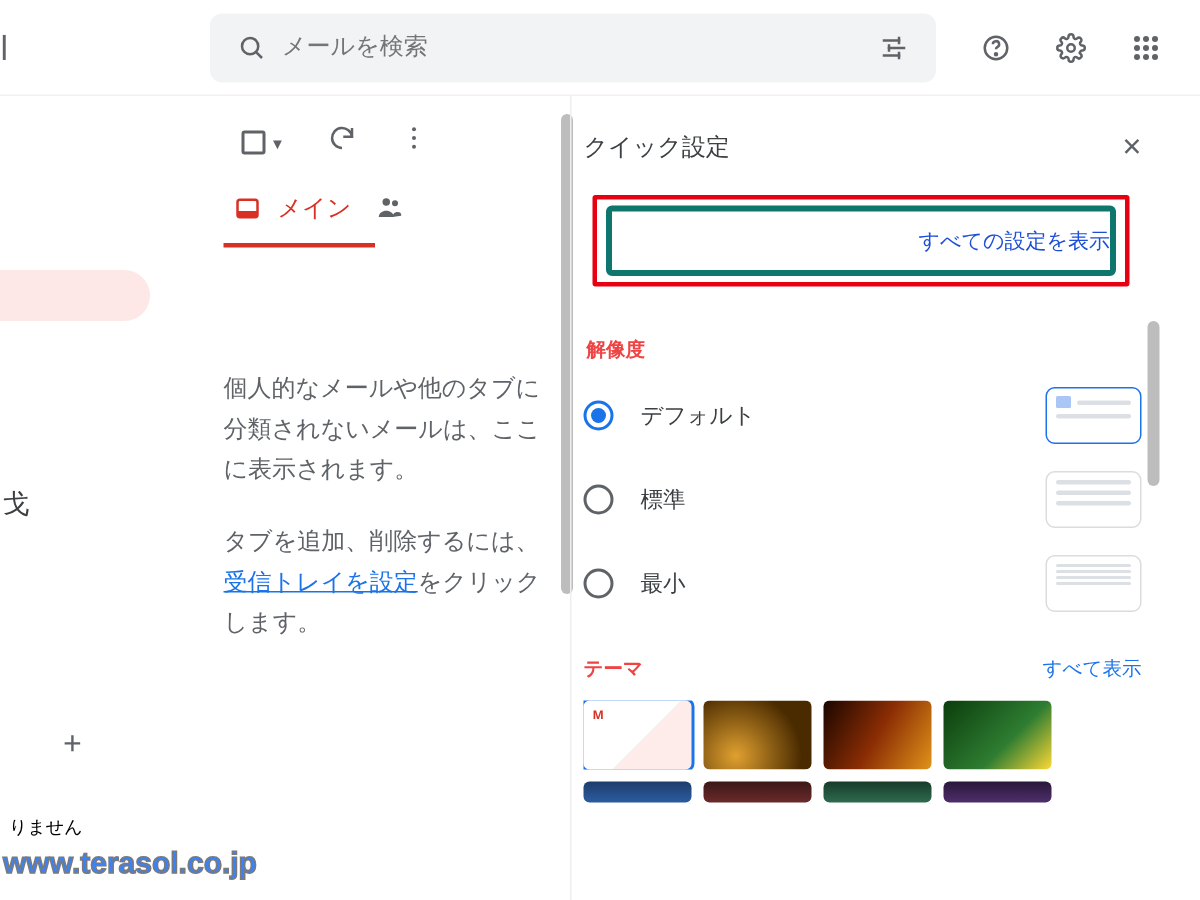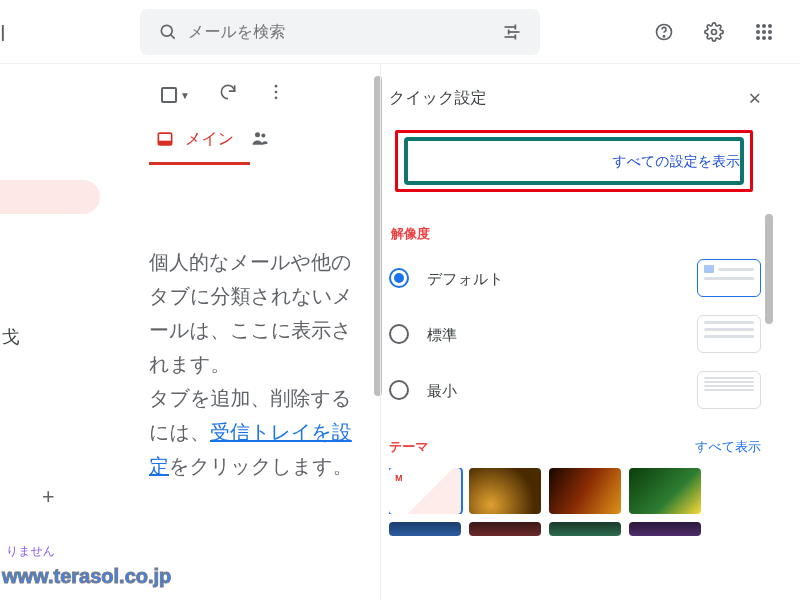--- a/index.html
+++ b/index.html
@@ -1,48 +1,48 @@
 <!DOCTYPE html>
 <html><head>
 <meta charset="utf-8">
 <style>
   * { box-sizing: border-box; margin: 0; padding: 0; }
   html, body { width: 800px; height: 600px; overflow: hidden; font-family: "Helvetica Neue", "Noto Sans", Arial, sans-serif; background: #fff; color: #3c4043; }
   .top-bar { display: flex; align-items: center; height: 64px; padding: 0 12px 0 0; border-bottom: 1px solid #f1f1f1; }
   .logo-snip { width: 40px; padding-left: 0; font-size: 22px; color: #5f6368; }
   .logo-snip span { margin-left: -18px; }
   .search-wrap { flex: 0 0 auto; margin-left: 100px; }
-  .search { display: flex; align-items: center; width: 400px; height: 46px; background: #f1f3f4; border-radius: 8px; padding: 0 8px; }
+  .search { display: flex; align-items: center; width: 484px; height: 46px; background: #f1f3f4; border-radius: 8px; padding: 0 8px; }
   .search .icon { width: 40px; height: 40px; display:flex; align-items:center; justify-content:center; color:#5f6368; }
   .search input { flex:1; border:none; background:transparent; font-size:16px; color:#5f6368; outline:none; }
   .tune-btn { width:40px; height:40px; display:flex; align-items:center; justify-content:center; color:#5f6368; }
   .hdr-right { margin-left:auto; display:flex; align-items:center; gap:10px; padding-right:4px; }
   .icon-btn { width:40px; height:40px; border-radius:50%; display:flex; align-items:center; justify-content:center; color:#5f6368; cursor:pointer; }
   .apps-grid { width:16px; height:16px; display:grid; grid-template-columns:repeat(3,4px); grid-template-rows:repeat(3,4px); gap:2px; }
   .apps-grid span { background:#5f6368; border-radius:50%; }
 
   .body-row { display:flex; height:calc(600px - 64px); position:relative; }
 
   .left-strip { width:135px; height:100%; position:relative; }
   .pill { position:absolute; top:116px; left:-60px; width:160px; height:34px; background:#fde8e7; border-radius:0 17px 17px 0; }
-  .ls-bottom { position:absolute; bottom:40px; left:6px; font-size:12px; color:#8b5cf6; }
+  .ls-bottom { position:absolute; bottom:40px; left:6px; font-size:12px; color:#000000; }
   .ls-plus { position:absolute; bottom:90px; left:42px; font-size:22px; color:#5f6368; }
   .ls-char { position:absolute; top:260px; left:2px; font-size:18px; color:#3c4043; }
 
   .mail-pane { flex:1; max-width:245px; padding: 16px 8px 0 14px; position:relative; }
   .toolbar { display:flex; align-items:center; gap:28px; padding:2px 0 14px 12px; color:#5f6368; }
   .sel-box { display:flex; align-items:center; gap:3px; }
   .sel-box .chk { width:16px; height:16px; border:2px solid #5f6368; border-radius:2px; }
   .sel-box .caret { font-size:10px; }
   .tabs { display:flex; align-items:center; margin-top:6px; }
   .tab-main { display:flex; align-items:center; gap:10px; color:#d93025; font-weight:500; border-bottom:3px solid #d93025; padding:0 16px 12px 6px; }
   .tab-social { color:#5f6368; padding-bottom:12px; }
   .empty { margin-top:80px; font-size:16px; color:#3c4043; line-height:1.6; padding-right:6px; }
   .empty h3 { font-size:18px; font-weight:400; margin-bottom:24px; line-height:1.5; }
-  .empty p { font-size:20px; color:#5f6368; line-height:1.7; }
+  .empty p { font-size:16px; color:#5f6368; line-height:1.7;margin-top:20px; }
   .empty a { color:#1a73e8; text-decoration:underline; }
   .vscroll { position:absolute; right:-2px; top:12px; width:8px; height:320px; background:#bdbdbd; border-radius:4px; }
 
   .settings-pane { width:395px; border-left:1px solid #eee; padding:18px 14px 0 8px; position:relative; display:flex; flex-direction:column; }
   .sp-header { display:flex; align-items:center; margin-bottom:18px; }
   .sp-header h2 { font-size:16px; font-weight:400; color:#3c4043; }
   .sp-close { margin-left:auto; font-size:22px; color:#5f6368; cursor:pointer; }
   .all-settings { margin:0 12px 22px 10px; border:4px solid #0f766e; border-radius:4px; text-align:right; padding:10px 0; color:#1d4ed8; font-size:14px; cursor:pointer; }
   .highlight-box { border:3px solid #e60012; border-radius:2px; margin:0 8px 22px 6px; }
   .highlight-box .all-settings { margin:4px 6px; }

